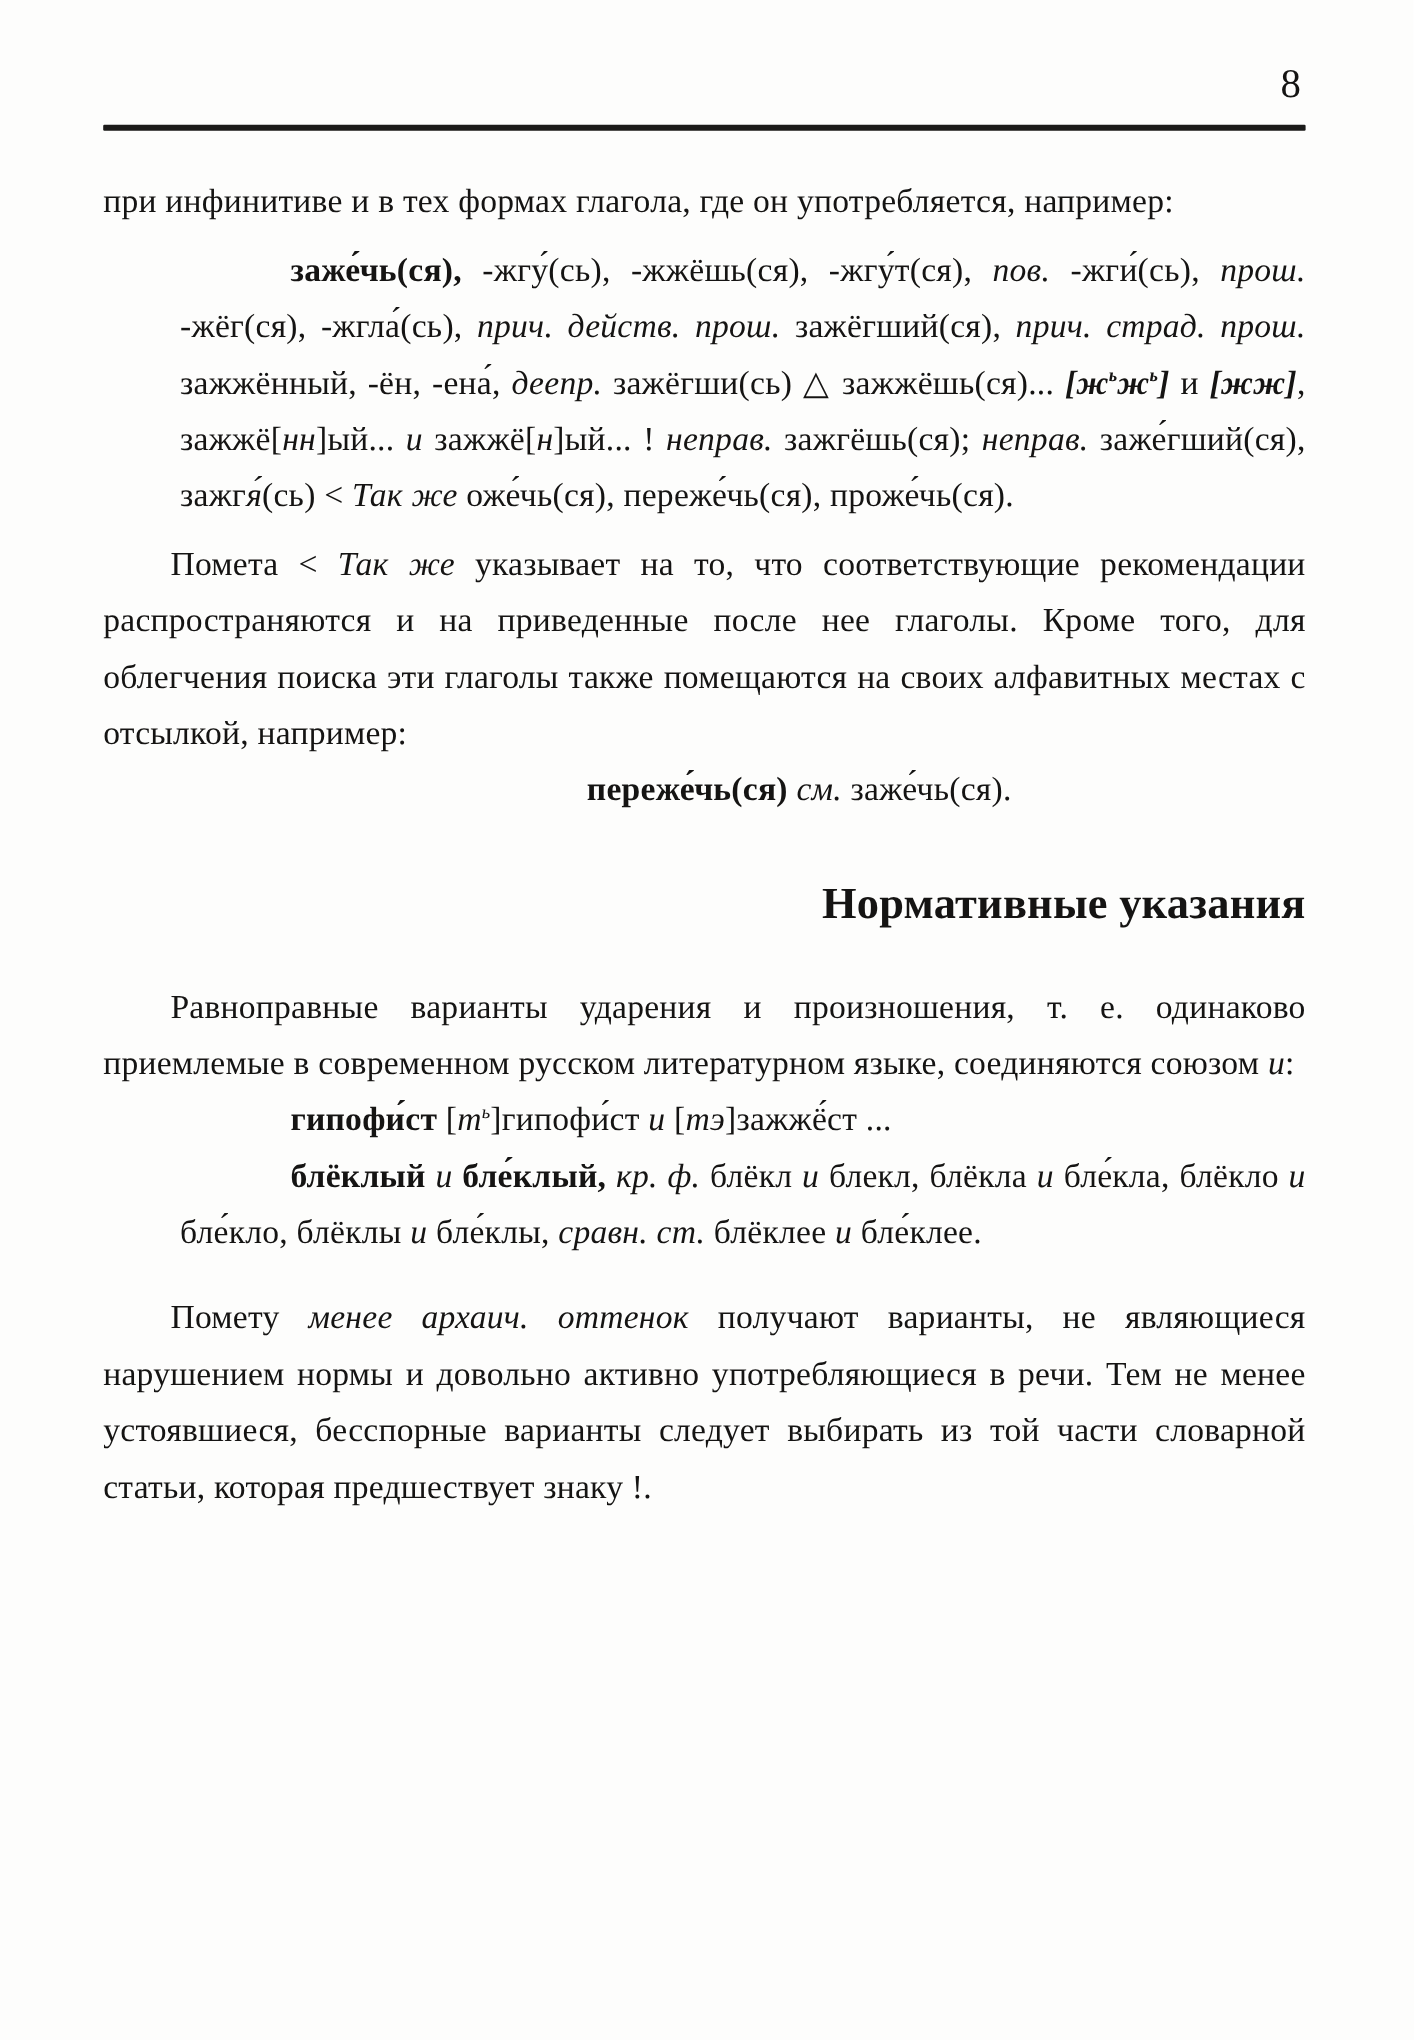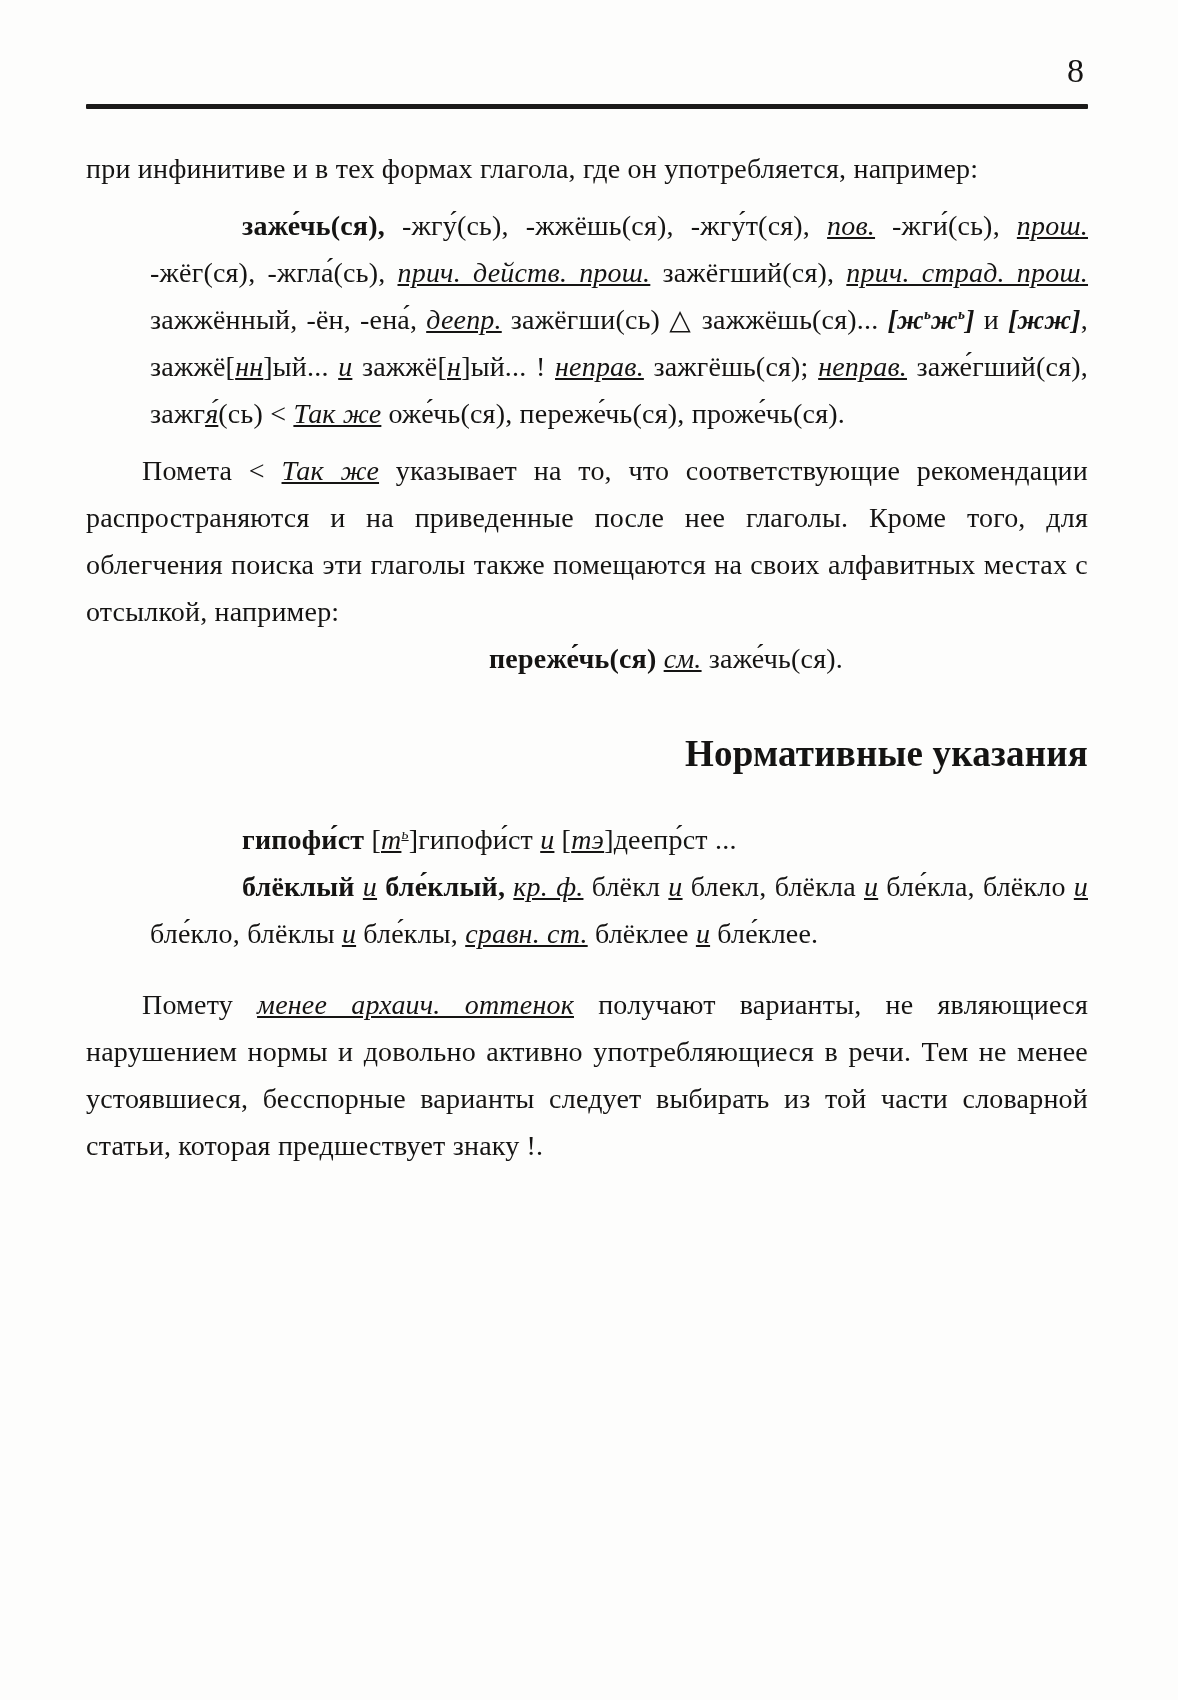--- a/index.html
+++ b/index.html
@@ -50,21 +50,21 @@
   }
   .section-heading {
     text-align: right;
     font-weight: bold;
     font-size: 37px;
     line-height: 1.2;
     margin: 50px 0 40px 0;
     letter-spacing: 0.2px;
   }
   .b  { font-weight: bold; }
-  .i  { font-style: italic; text-decoration: underline; }
+  .i  { font-style: italic; }
   .bi { font-weight: bold; font-style: italic; }
   .sup { vertical-align: super; font-size: 0.55em; line-height: 0; }
 </style>
 </head>
 <body>
 
 <div class="page">
 
   <div class="page-header">
     <div class="page-number">8</div>
@@ -76,22 +76,23 @@
     <p><span>при инфинитиве и в тех формах глагола, где он употребляется, например:</span></p>
 
     <div class="ex hang mt-sm"><span class="b">заже́чь(ся),</span><span> -жгу́(сь), -жжёшь(ся), -жгу́т(ся), </span><span class="i">пов.</span><span> -жги́(сь), </span><span class="i">прош.</span><span> -жёг(ся), -жгла́(сь), </span><span class="i">прич. действ. прош.</span><span> зажёгший(ся), </span><span class="i">прич. страд. прош.</span><span> зажжённый, -ён, -ена́, </span><span class="i">деепр.</span><span> зажёгши(сь) △ зажжёшь(ся)... </span><span class="bi">[ж</span><span class="bi sup">ь</span><span class="bi">ж</span><span class="bi sup">ь</span><span class="bi">]</span><span> и </span><span class="bi">[жж]</span><span>, зажжё[</span><span class="i">нн</span><span>]ый... </span><span class="i">и</span><span> зажжё[</span><span class="i">н</span><span>]ый... ! </span><span class="i">неправ.</span><span> зажгёшь(ся); </span><span class="i">неправ.</span><span> заже́гший(ся), зажг</span><span class="i">я́</span><span>(сь) &lt; </span><span class="i">Так же</span><span> оже́чь(ся), переже́чь(ся), проже́чь(ся).</span></div>
 
     <p class="indent mt-sm"><span>Помета &lt; </span><span class="i">Так же</span><span> указывает на то, что соответствующие рекомендации распространяются и на приведенные после нее глаголы. Кроме того, для облегчения поиска эти глаголы также помещаются на своих алфавитных местах с отсылкой, например:</span></p>
 
     <div class="ex ref-line"><span class="b">переже́чь(ся) </span><span class="i">см.</span><span> заже́чь(ся).</span></div>
 
     <div class="section-heading">Нормативные указания</div>
 
+    <p class="indent"><span>Равноправные варианты ударения и произношения, т. е. одинаково приемлемые в современном русском литературном языке, соединяются союзом </span><span class="i">и</span><span>:</span></p>
 
 
-    <div class="ex hang"><span class="b">гипофи́ст </span><span>[</span><span class="i">т</span><span class="i sup">ь</span><span>]гипофи́ст </span><span class="i">и</span><span> [</span><span class="i">тэ</span><span>]деепр́ст ...</span></div>
+    <div class="ex hang"><span class="b">гипофи́ст </span><span>[</span><span class="i">т</span><span class="i sup">ь</span><span>]гипофи́ст </span><span class="i">и</span><span> [</span><span class="i">тэ</span><span>]зажжё́ст ...</span></div>
 
     <div class="ex hang"><span class="b">блёклый </span><span class="i">и</span><span class="b"> бле́клый,</span><span> </span><span class="i">кр. ф.</span><span> блёкл </span><span class="i">и</span><span> блекл, блёкла </span><span class="i">и</span><span> бле́кла, блёкло </span><span class="i">и</span><span> бле́кло, блёклы </span><span class="i">и</span><span> бле́клы, </span><span class="i">сравн. ст.</span><span> блёклее </span><span class="i">и</span><span> бле́клее.</span></div>
 
     <p class="indent mt-md"><span>Помету </span><span class="i">менее архаич. оттенок</span><span> получают варианты, не являющиеся нарушением нормы и довольно активно употребляющиеся в речи. Тем не менее устоявшиеся, бесспорные варианты следует выбирать из той части словарной статьи, которая предшествует знаку !.</span></p>
 
   </div>
 </div>
 
 </body></html>

